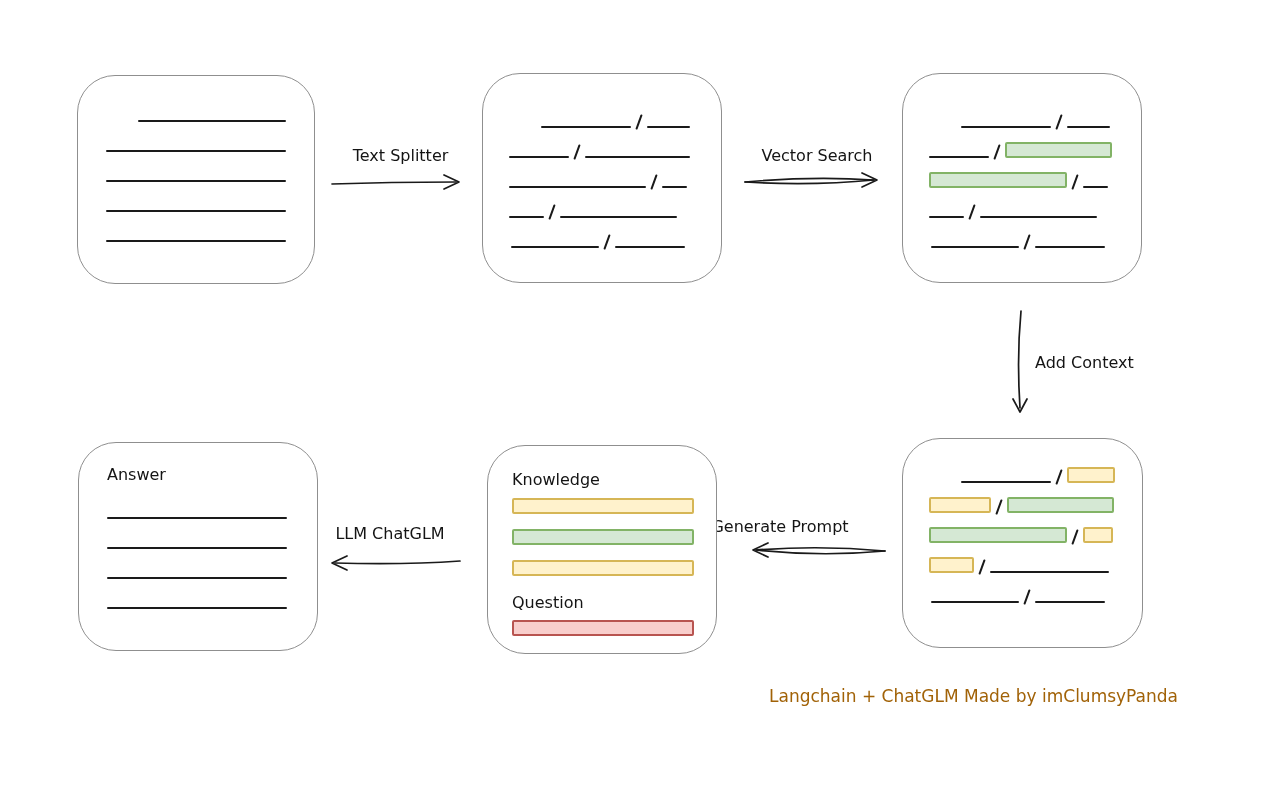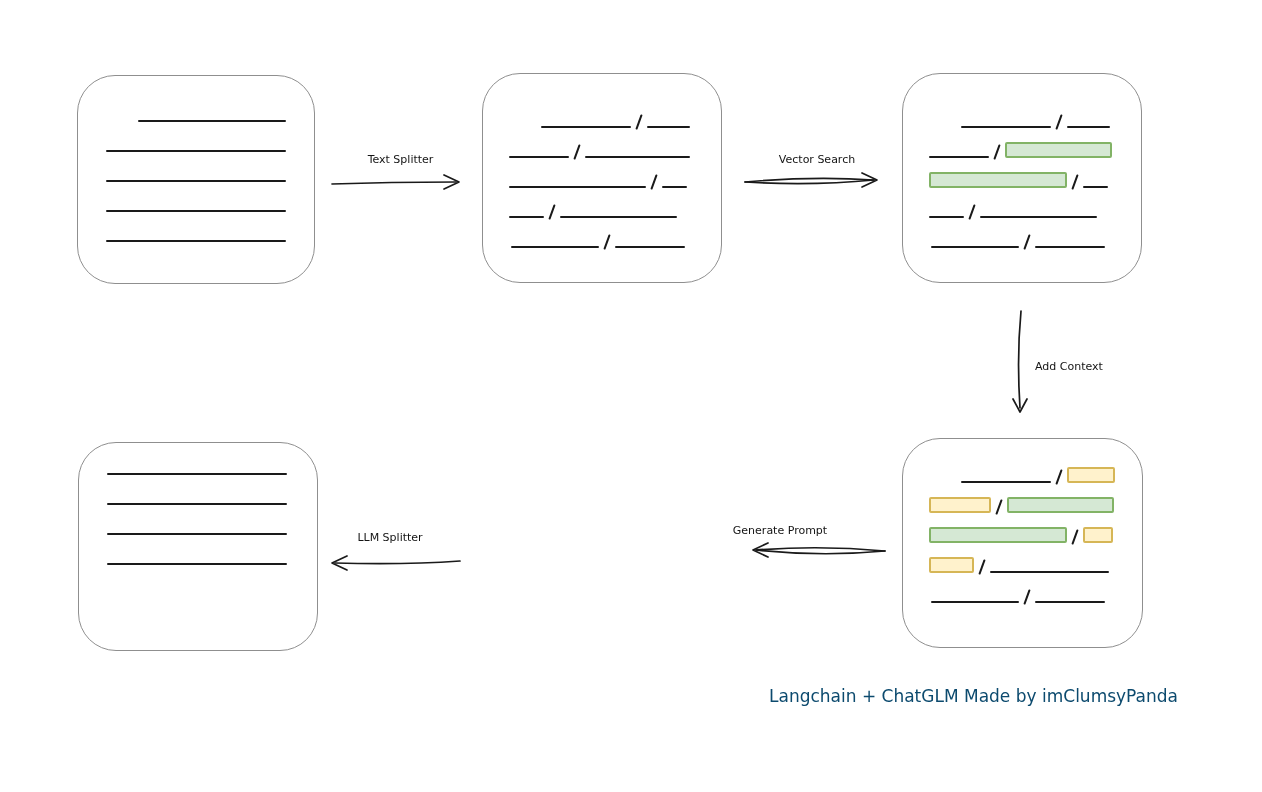--- a/index.html
+++ b/index.html
@@ -37,37 +37,37 @@
   .stack{padding:22px 0 0 24px;}
   .bars{margin-top:6px;}
   .bar{width:182px;height:16px;border-radius:2px;box-sizing:border-box;margin-bottom:15px;}
   .bar-yellow{background:var(--yellow-fill,#fff2cc);border:2px solid var(--yellow-border,#d6b656);}
   .bar-green{background:var(--green-fill,#d5e8d4);border:2px solid var(--green-border,#82b366);}
   .bar-red{background:var(--red-fill,#f8cecc);border:2px solid var(--red-border,#b85450);}
   .q-label{margin-top:0px;}
   .q-bars{margin-top:5px;}
 
   
-  .lbl{position:absolute;white-space:nowrap;font-size:11px;text-align:center;margin-top:7px;}
+  .lbl{position:absolute;white-space:nowrap;font-size:16px;text-align:center;}
   .lbl-text-splitter{left:323px;top:146px;width:155px;}
   .lbl-vector-search{left:737px;top:146px;width:160px;text-align:center;}
   .lbl-add-context{left:1035px;top:353px;text-align:right;}
   .lbl-generate-prompt{left:700px;top:517px;width:160px;}
   .lbl-llm-response{left:316px;top:524px;width:148px;}
   .arrow{position:absolute;}
   .arrow path{stroke:var(--line,#1a1a1a);stroke-width:1.7;fill:none;
               stroke-linecap:round;stroke-linejoin:round;}
   .svg-text-splitter{left:330px;top:168px;}
   .svg-vector-search{left:742px;top:166px;}
   .svg-add-context{left:1007px;top:308px;}
   .svg-generate-prompt{left:736px;top:536px;}
   .svg-llm-response{left:313px;top:548px;}
 
   .caption{position:absolute;left:698px;top:686px;width:480px;text-align:right;
-           font-size:17px;color:#0c4a6e;}
+           font-size:17px;color:#a16207;}
 </style>
 </head>
 <body>
 
 <div class="canvas">
 
   <div class="node box-tl">
     <div class="rows">
         <div class="seg-row" style="padding-left: 32px;">
           <div class="seg-line" style="width: 148px;"></div>
@@ -196,28 +196,43 @@
       </div>
   </div>
 
   <div class="lbl lbl-generate-prompt">Generate Prompt</div>
   <svg class="arrow svg-generate-prompt" width="152" height="26" viewBox="0 0 152 26">
     <path d="M149 15 Q 85 9, 20 14"></path>
     <path d="M149 15 Q 85 21, 20 14"></path>
     <path d="M32 7 L17 14 L32 21"></path>
   </svg>
 
-
-  <div class="lbl lbl-llm-response">LLM Splitter</div>
+  <div class="node box-bm">
+    <div class="stack">
+      <div class="node-label">Knowledge</div>
+      <div class="bars">
+          <div class="bar bar-yellow"></div>
+          <div class="bar bar-green"></div>
+          <div class="bar bar-yellow"></div>
+        </div>
+      <div class="node-label q-label">Question</div>
+      <div class="bars q-bars">
+          <div class="bar bar-red"></div>
+        </div>
+    </div>
+  </div>
+
+  <div class="lbl lbl-llm-response">LLM ChatGLM</div>
   <svg class="arrow svg-llm-response" width="150" height="26" viewBox="0 0 150 26">
     <path d="M147 13 C 105 16, 55 16, 22 15"></path>
     <path d="M34 8 L19 15 L34 22"></path>
   </svg>
 
   <div class="node box-bl">
+    <div class="node-label answer-label">Answer</div>
     <div class="rows">
         <div class="seg-row">
           <div class="seg-line" style="width: 180px;"></div>
         </div>
         <div class="seg-row">
           <div class="seg-line" style="width: 180px;"></div>
         </div>
         <div class="seg-row">
           <div class="seg-line" style="width: 180px;"></div>
         </div>

